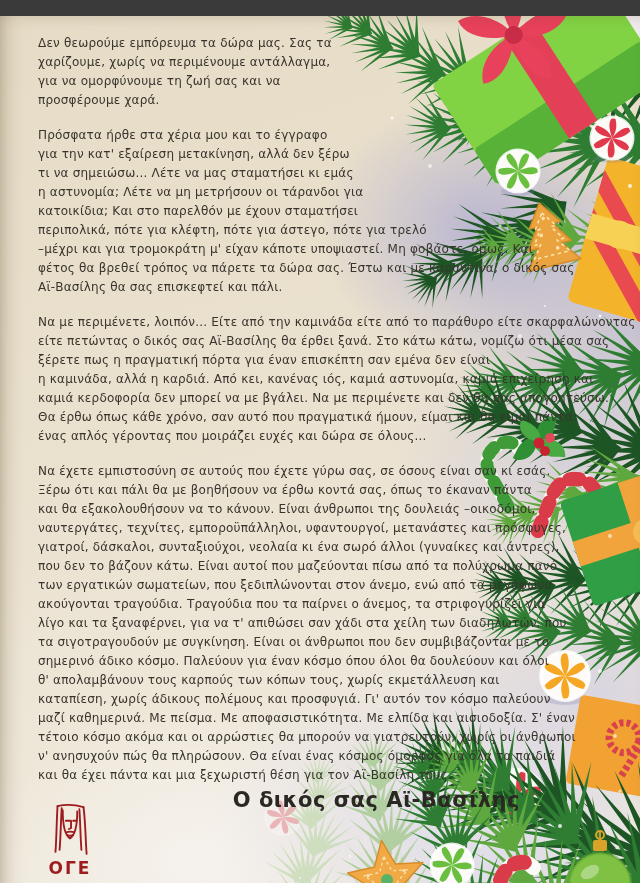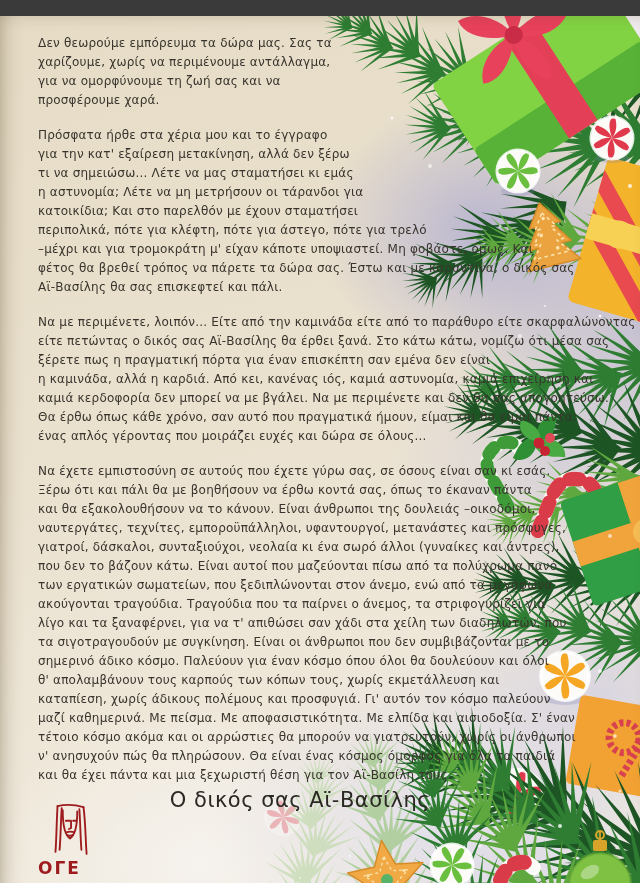--- a/index.html
+++ b/index.html
@@ -15,23 +15,23 @@
     radial-gradient(260px 220px at 600px 680px, rgba(196,194,228,.50), transparent 72%),
     radial-gradient(300px 230px at 430px 800px, rgba(223,221,238,.75), transparent 72%),
     radial-gradient(280px 210px at 200px 845px, rgba(246,242,238,.95), transparent 75%),
     radial-gradient(200px 170px at 520px 860px, rgba(205,203,232,.50), transparent 72%);}
   svg.decor{position:absolute;left:0;top:0;z-index:2;pointer-events:none;}
   .pine-dark{fill:#1d5524}.pine-mid{fill:#2e7d33}.pine-light{fill:#5fa83f}
   .pine-soft{fill:#9cc784;opacity:.7}.pine-soft2{fill:#b6d69e;opacity:.55}
   .letter{position:absolute;left:38px;top:18px;z-index:3;color:#39352e;
           font-size:12px;line-height:19px;letter-spacing:.2px;}
   .letter p{margin:0 0 16px 0;white-space:pre;}
-  .signature{position:absolute;left:80px;top:772px;width:440px;z-index:3;text-align:center;
-             font-size:21px;font-weight:normal;color:#2b2824;letter-spacing:.5px;}
-  .logo{position:absolute;left:38px;top:786px;width:64px;z-index:3;}
+  .signature{position:absolute;left:80px;top:772px;width:440px;z-index:3;text-align:right;
+             font-size:21px;font-weight:bold;color:#2b2824;letter-spacing:.5px;}
+  .logo{position:absolute;left:38px;top:786px;width:64px;z-index:3;text-align:center;}
   .logo svg{display:block;margin:0 auto;}
   .logo-text{font-size:17px;font-weight:bold;color:#9e1b1e;letter-spacing:2px;margin-top:2px;}
 </style>
 </head>
 <body>
 
 <div class="page">
   <div class="veil"></div>
 
   <svg class="decor" width="640" height="883" viewBox="0 0 640 883">

